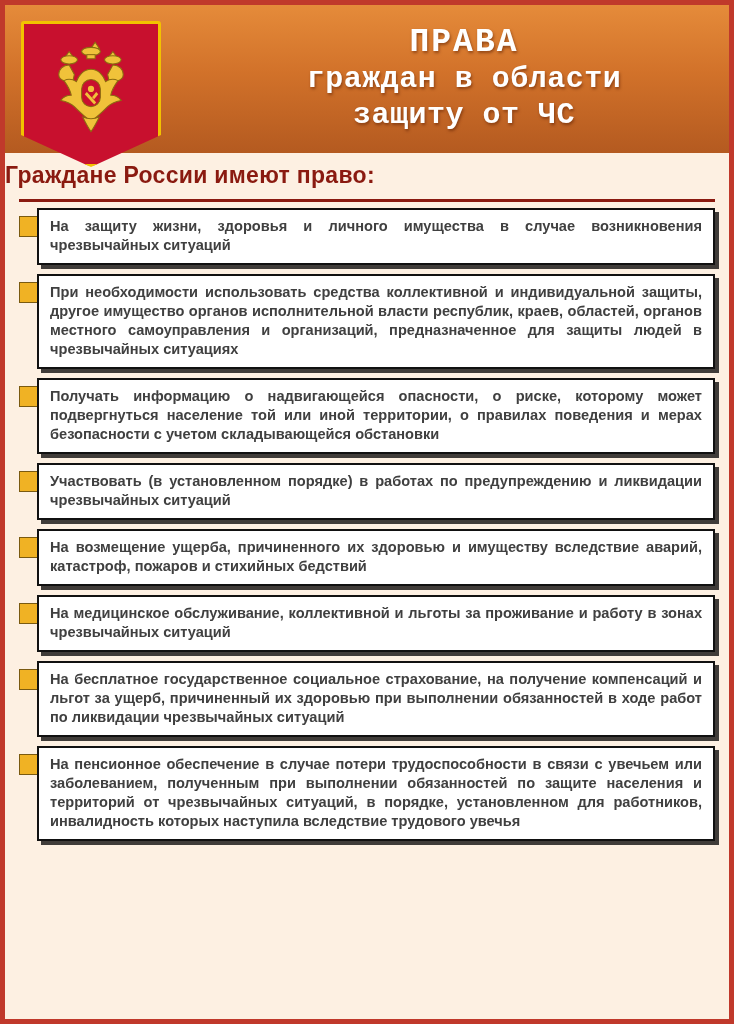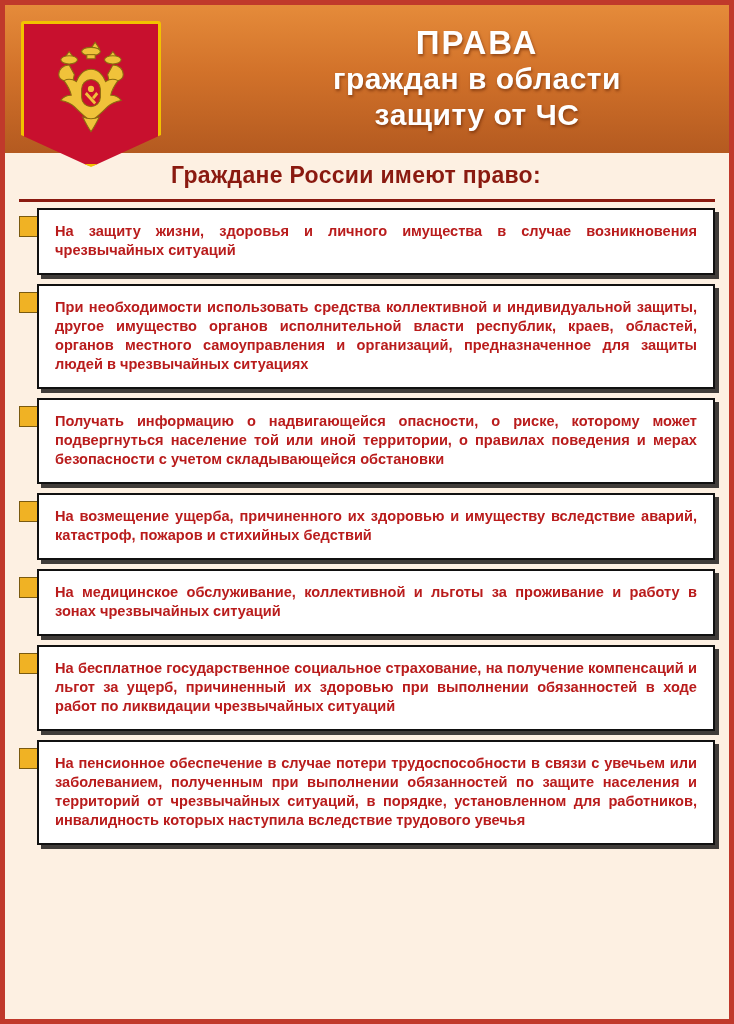--- a/index.html
+++ b/index.html
@@ -27,21 +27,22 @@
 
   
   .header {
     position: relative;
     height: 148px;
     background: linear-gradient(180deg, #e58b3a 0%, #d2722a 45%, #b45a20 100%);
     display: flex;
     align-items: center;
     justify-content: flex-end;
     box-sizing: border-box;
-    padding-right: 17px;
+    padding-right: 30px;
+    font-family: Liberation Mono, monospace;
   }
   .header-title {
     text-align: center;
     color: #ffffff;
     font-weight: bold;
     font-size: 30px;
     line-height: 36px;
     letter-spacing: 0.5px;
     text-shadow: 1px 2px 3px rgba(90,30,0,0.55);
     width: 470px;
@@ -70,21 +71,21 @@
     align-items: center;
     justify-content: center;
   }
   .emblem-shield svg { width: 104px; height: 104px; margin-top: -8px; }
 
   
   .subtitle-row {
     height: 44px;
     display: flex;
     align-items: center;
-    justify-content: center;
+    justify-content: flex-start;
     padding-right: 22px;
     background: #fdf0e2;
   }
   .subtitle {
     color: #8a1a10;
     font-weight: bold;
     font-size: 23px;
     letter-spacing: 0.3px;
   }
   .rule {
@@ -114,24 +115,24 @@
   }
   .box {
     position: relative;
     background: #ffffff;
     border: 2px solid #111111;
     box-shadow: 4px 4px 0 rgba(0,0,0,0.75);
     padding: 7px 11px 8px 11px;
     box-sizing: border-box;
   }
   .box p {
-    margin: 5px;
+    margin: 0;
     font-size: 14.6px;
     line-height: 19px;
-    color: #b91c1c;
+    color: #404040;
     font-weight: bold;
     text-align: justify;
     text-justify: inter-word;
     hyphens: manual;
   }
 </style>
 </head>
 <body>
 
 <div class="poster">
@@ -197,20 +198,26 @@
     </div>
 
     <div class="item">
       <span class="marker"></span>
       <div class="box">
         <p>Получать информацию о надвигающейся опасности, о риске, которому может подвергнуться население той или иной территории, о правилах поведения и мерах безопасности с учетом складывающейся обстановки</p>
       </div>
     </div>
 
 
+    <div class="item">
+      <span class="marker"></span>
+      <div class="box">
+        <p>Участвовать (в установленном порядке) в работах по предупреждению и ликвидации чрезвычайных ситуаций</p>
+      </div>
+    </div>
 
     <div class="item">
       <span class="marker"></span>
       <div class="box">
         <p>На возмещение ущерба, причиненного их здоровью и имуществу вследствие аварий, катастроф, пожаров и стихийных бедствий</p>
       </div>
     </div>
 
     <div class="item">
       <span class="marker"></span>

